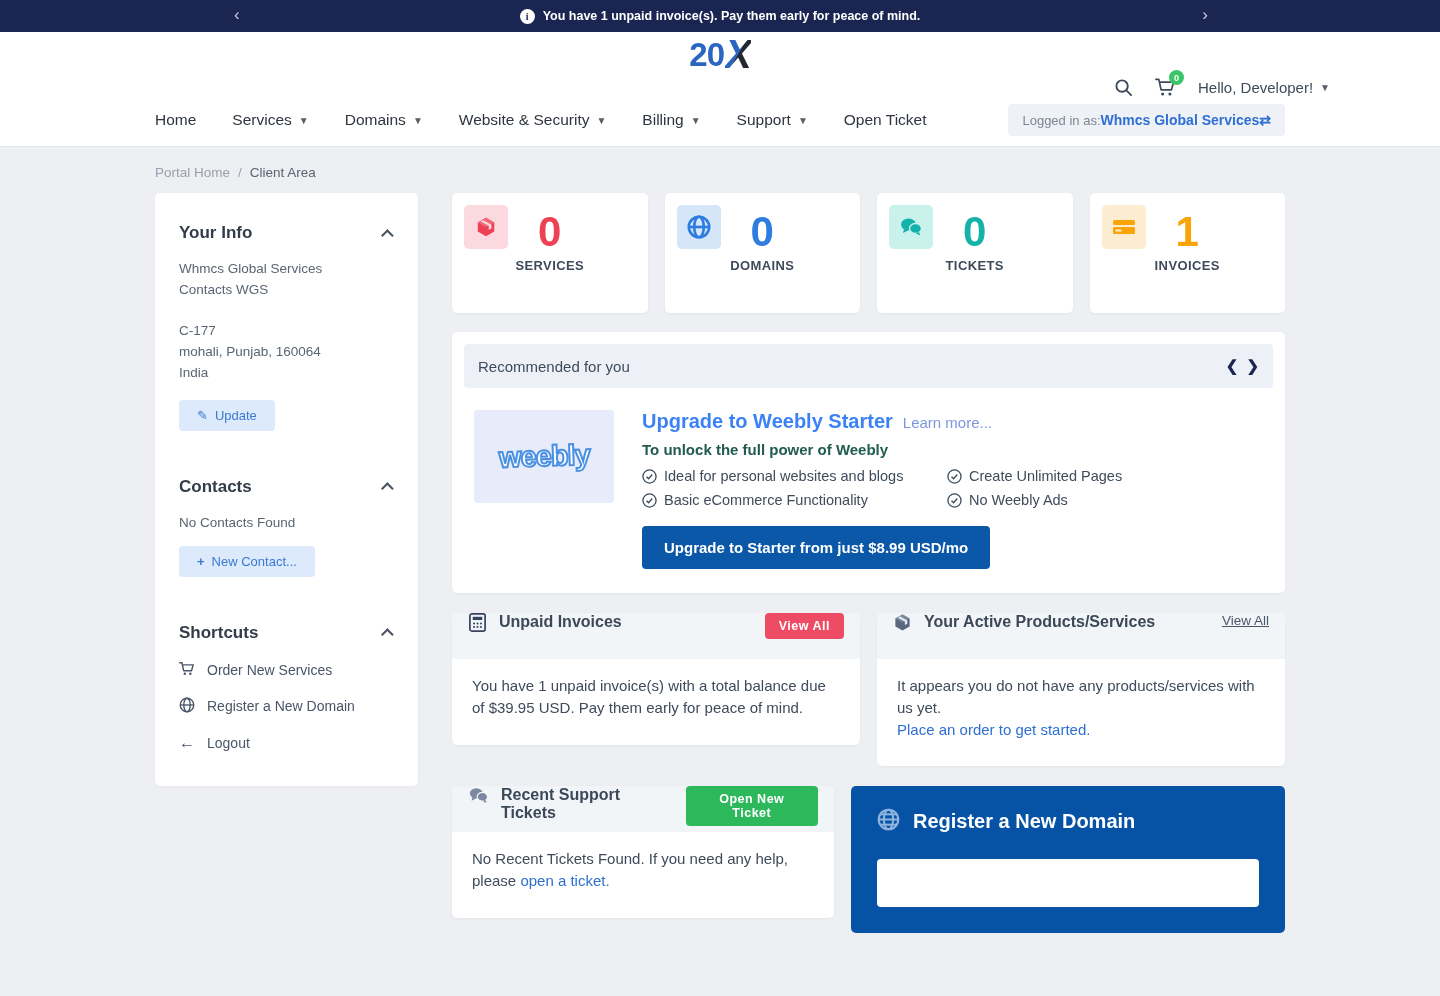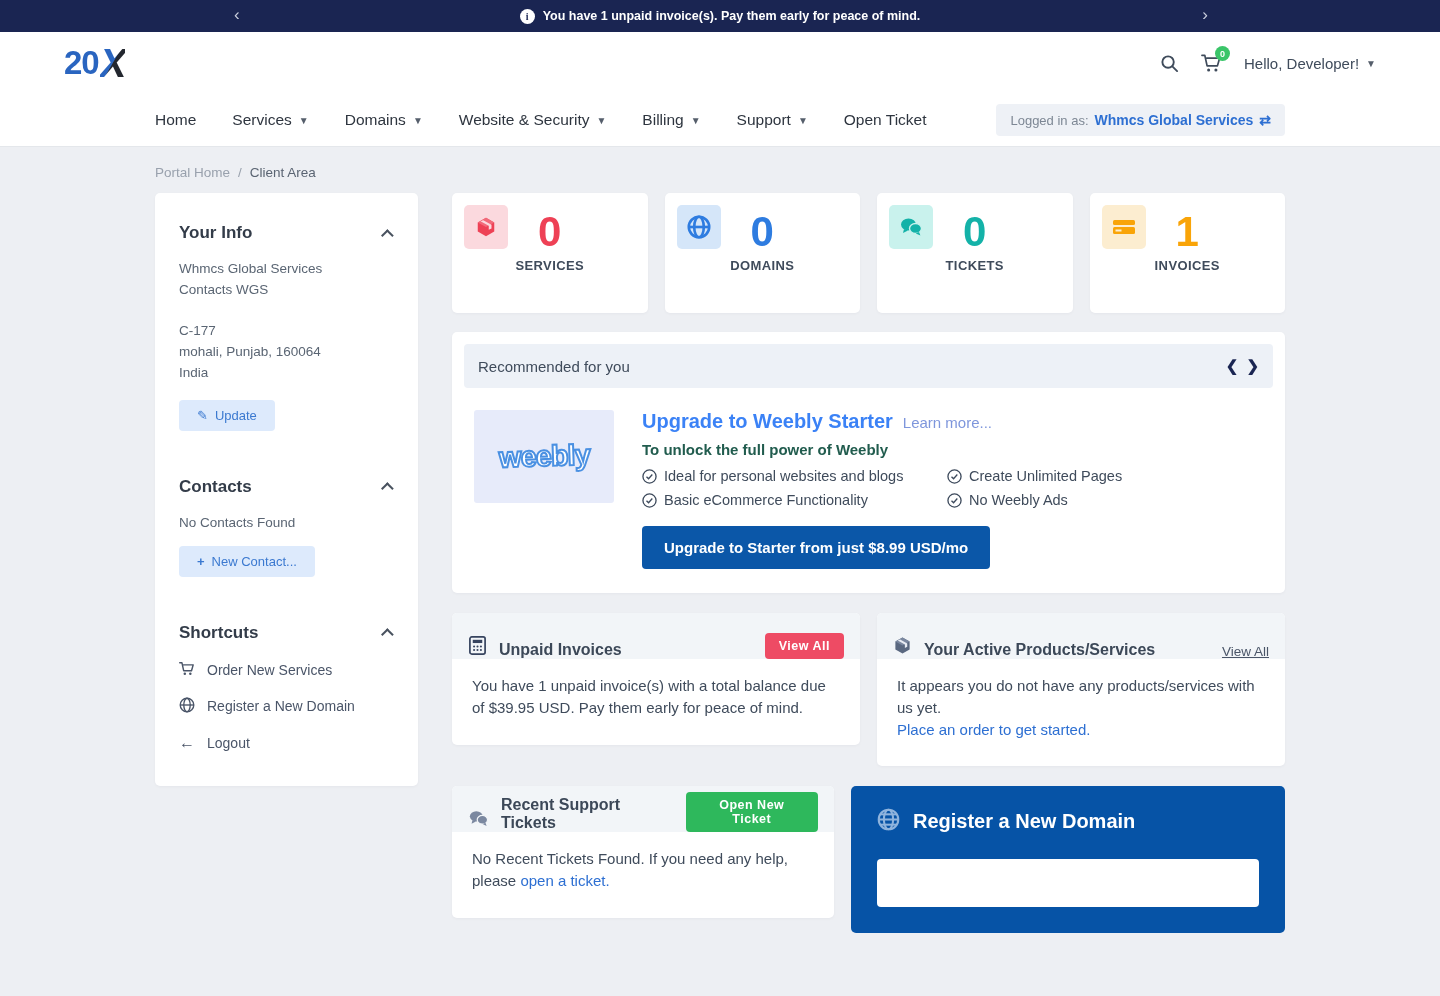--- a/index.html
+++ b/index.html
@@ -7,35 +7,35 @@
   body { font-family:"Liberation Sans", sans-serif; background:#edeff3; color:#3f4b5b; overflow:hidden; }
 
   
   .topbar { position:relative; height:32px; background:#1a2552; display:flex; align-items:center; justify-content:center; }
   .topbar-msg { color:#fff; font-size:12.5px; font-weight:bold; display:flex; align-items:center; gap:8px; }
   .info-icon { width:15px; height:15px; border-radius:50%; background:#fff; color:#1a2552; font-size:10px; font-weight:bold; display:flex; align-items:center; justify-content:center; font-family:"Liberation Serif", serif; }
   .topbar-chevron { position:absolute; top:4px; color:#c9cedd; font-size:17px; cursor:pointer; line-height:22px; }
   .topbar-chevron.left { left:234px; } .topbar-chevron.right { right:232px; }
 
   
-  .header { height:62px; background:#fff; display:flex; align-items:center; padding:0 64px; }
+  .header { height:62px; background:#fff; display:flex; align-items:center; padding:0 110px;flex-direction:column; }
   .logo { font-size:33px; font-weight:bold; letter-spacing:-1px; display:flex; align-items:center; }
   .logo .p1 { color:#2a65c0; }
   .logo .px { font-style:italic; font-weight:bold; background:linear-gradient(120deg,#2a65c0 49%,#23272f 51%); -webkit-background-clip:text; background-clip:text; color:#2a65c0; -webkit-text-fill-color:transparent; font-size:40px; margin-left:1px; }
   .header-right { margin-left:auto; display:flex; align-items:center; gap:22px; }
   .hicon { position:relative; cursor:pointer; display:flex; }
   .cart-badge { position:absolute; top:-7px; right:-8px; background:#3ac569; color:#fff; font-size:9px; font-weight:bold; width:15px; height:15px; border-radius:50%; display:flex; align-items:center; justify-content:center; }
   .greeting { font-size:15px; color:#3f4b5b; cursor:pointer; display:flex; align-items:center; gap:7px; }
   .caret { font-size:10px; color:#555e6b; }
 
   
   .nav { height:53px; background:#fff; border-bottom:1px solid #e4e7eb; display:flex; align-items:center; padding:0 155px; }
   .nav-items { display:flex; align-items:center; gap:36px; }
   .nav-item { font-size:15.5px; color:#2e353f; cursor:pointer; display:flex; align-items:center; gap:7px; }
-  .loggedin { margin-left:auto; background:#eef1f6; border-radius:4px; padding:8px 14px; display:flex; align-items:center; gap:6px; cursor:pointer; }
+  .loggedin { margin-left:auto; background:#eef1f6; border-radius:4px; padding:8px 14px; display:flex; align-items:center; gap:0; cursor:pointer; }
   .loggedin .lbl { font-size:13px; color:#7d8794; }
   .loggedin .usr { font-size:14px; font-weight:bold; color:#2d6fd2; }
   .shuffle { color:#2d6fd2; font-size:14px; font-weight:bold; }
 
   
   .content { padding:18px 155px 0 155px; }
   .breadcrumb { font-size:13.5px; color:#99a1ad; margin-bottom:13px; display:flex; gap:8px; }
   .breadcrumb .current { color:#5a6472; }
   .cols { display:flex; gap:34px; align-items:flex-start; }
   .sidebar { width:263px; background:#fff; border-radius:5px; padding:30px 24px 34px 24px; box-shadow:0 1px 3px rgba(20,30,60,.04); }
@@ -76,21 +76,21 @@
   .reco-title { font-size:20px; font-weight:bold; color:#3b82f6; }
   .learn-more { font-size:15px; color:#7e96dc; cursor:pointer; }
   .reco-sub { margin-top:8px; font-size:15px; font-weight:bold; color:#215c4e; }
   .feat-grid { margin-top:10px; display:grid; grid-template-columns:305px auto; row-gap:8px; }
   .feat { display:flex; align-items:center; gap:7px; font-size:14.5px; color:#3f4b5b; }
   .upgrade-btn { margin-top:18px; background:#0b57a8; color:#fff; font-weight:bold; font-size:15px; border:none; border-radius:4px; padding:13px 22px; cursor:pointer; font-family:inherit; }
 
   
   .row2 { display:flex; gap:17px; margin-top:20px; align-items:flex-start; }
   .panel { flex:1; background:#fff; border-radius:5px; box-shadow:0 1px 3px rgba(20,30,60,.04); }
-  .panel-head { height:46px; background:#f2f5f8; border-radius:5px 5px 0 0; display:flex; align-items:flex-end; gap:12px; padding:0 16px; }
+  .panel-head { height:46px; background:#f2f5f8; border-radius:5px 5px 0 0; display:flex; align-items:flex-start; gap:12px; padding:0 16px; }
   .panel-title { font-size:16px; font-weight:bold; color:#3c4858; }
   .panel-body { padding:16px 20px 26px 20px; font-size:15px; color:#3f4b5b; line-height:1.45; }
   .btn-red, .btn-green { margin-left:auto; border:none; border-radius:4px; color:#fff; font-size:12.5px; font-weight:bold; letter-spacing:.5px; padding:6px 14px; cursor:pointer; font-family:inherit; }
   .btn-red { background:#ee4b64; }
   .btn-green { background:#2eb85c; }
   .viewall-link { margin-left:auto; font-size:13.5px; color:#4a5568; text-decoration:underline; cursor:pointer; }
   .blue-link { color:#2d6fd2; cursor:pointer; }
 
   
   .domain-panel { flex:1; background:#0653a6; border-radius:5px; padding:22px 26px 26px 26px; }

